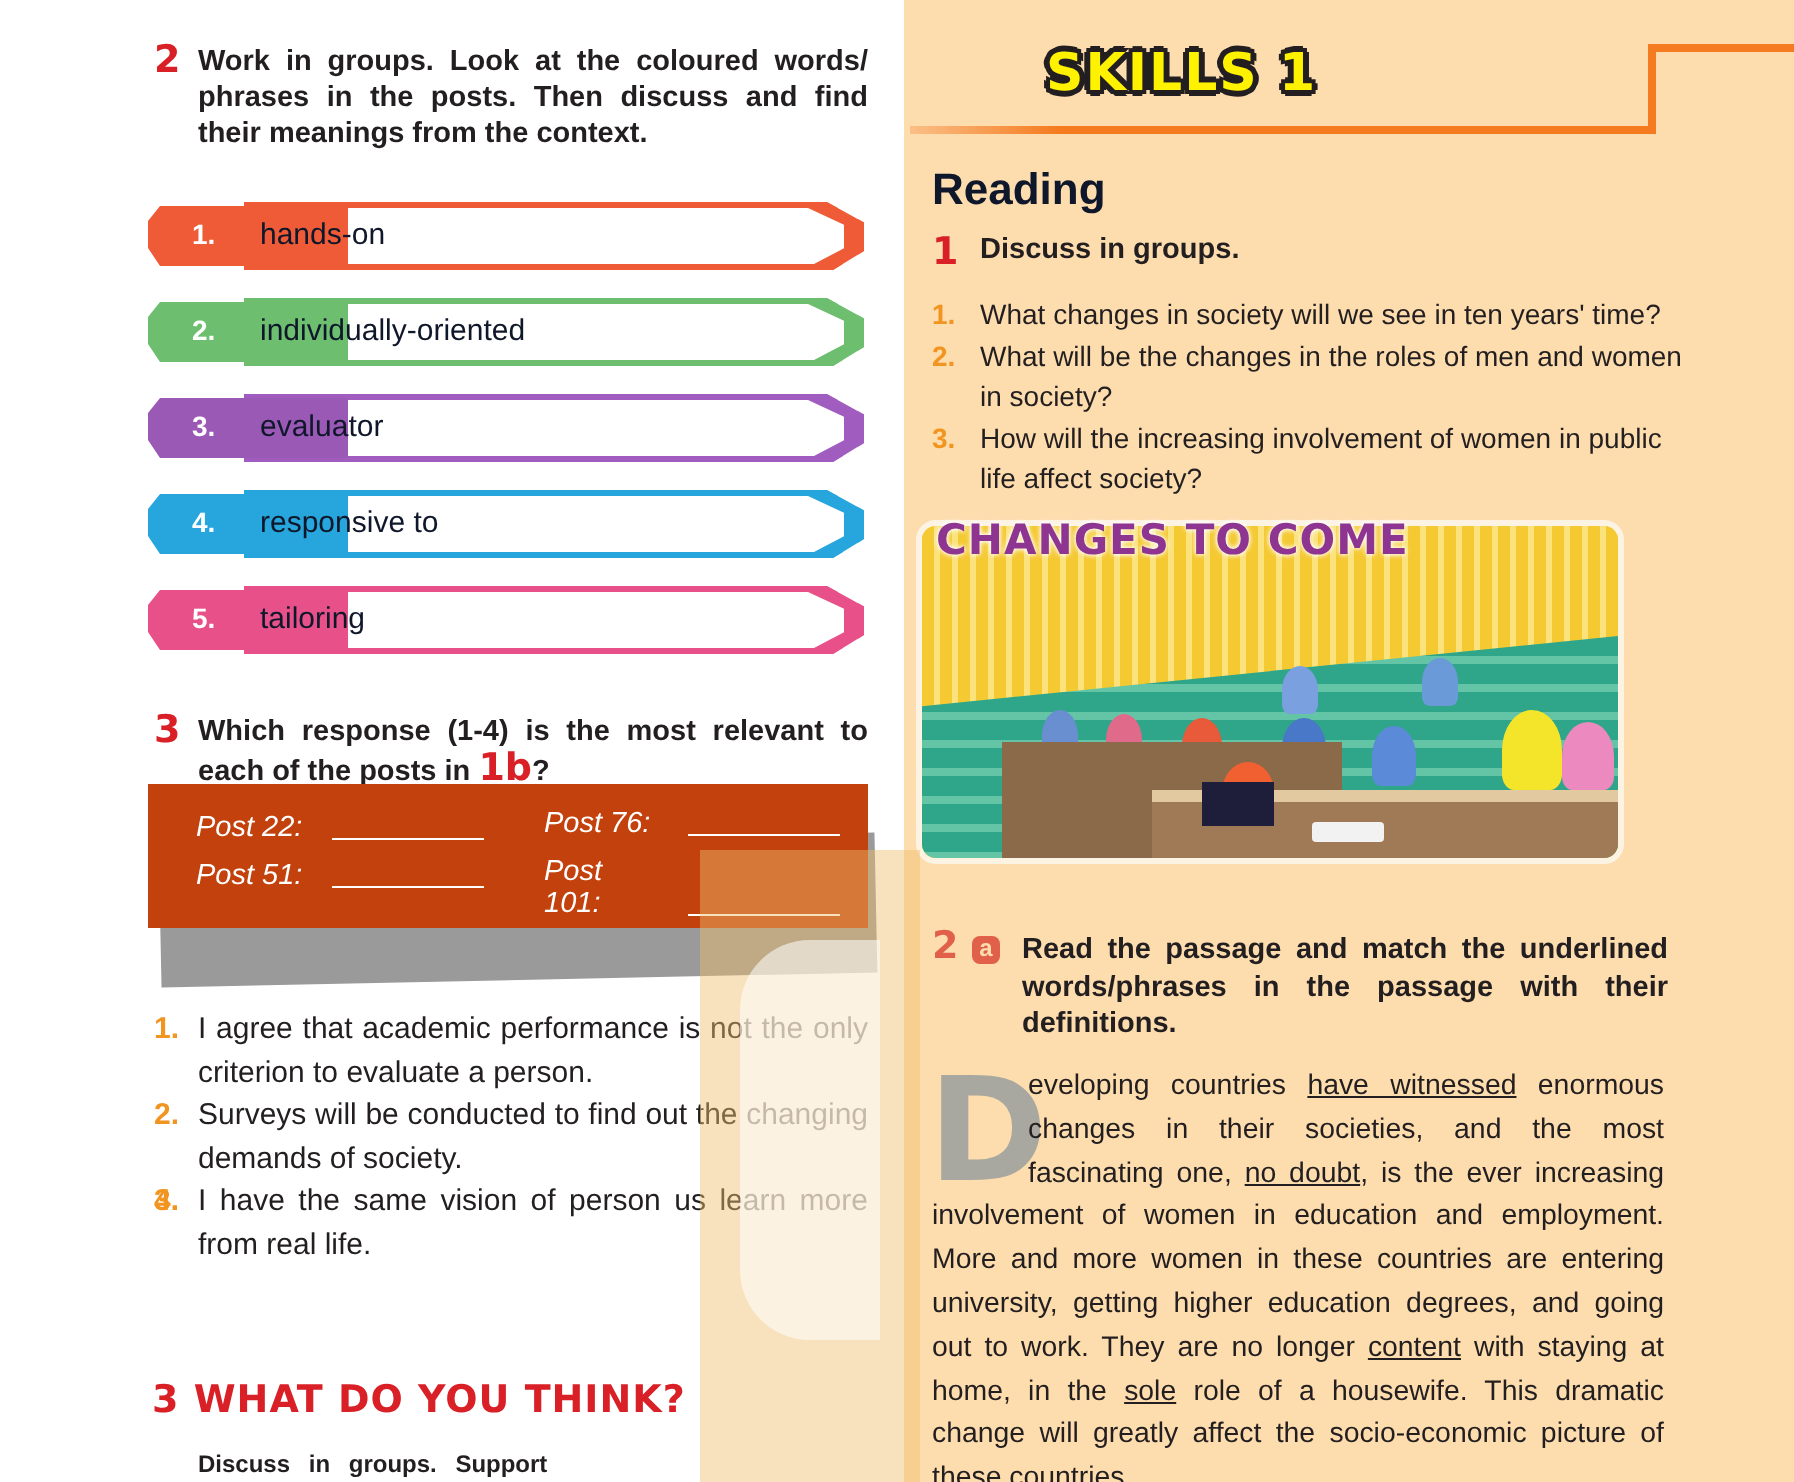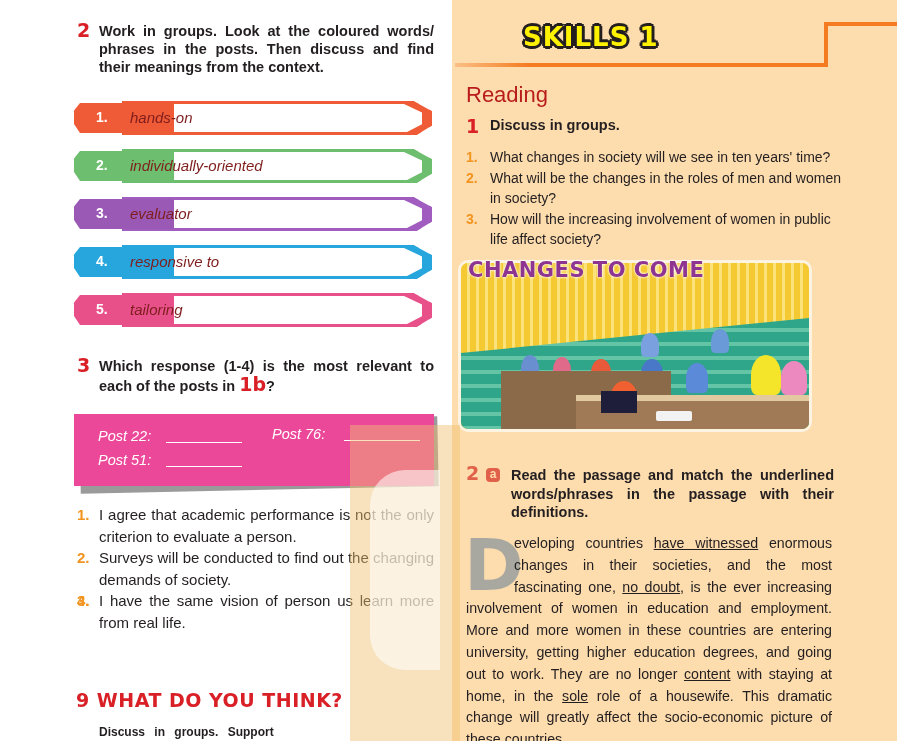--- a/index.html
+++ b/index.html
@@ -21,30 +21,30 @@
 
   .ex2-head { top: 22px; width: 357px; }
   .ex3-head { top: 357px; width: 357px; }
 
   
   .ribbon { position: absolute; left: 74px; width: 360px; height: 34px; }
   .ribbon .tag { position: absolute; left: 0; top: 2px; width: 100px; height: 30px; clip-path: polygon(6% 0, 100% 0, 100% 100%, 6% 100%, 0 70%, 0 25%); }
   .ribbon .box { position: absolute; left: 48px; top: 0; width: 310px; height: 34px; background: #fff; border: 3px solid; clip-path: polygon(0 0, 94% 0, 100% 30%, 100% 72%, 95% 100%, 0 100%); }
   .ribbon .box-inner { position: absolute; left: 51px; top: 3px; width: 300px; height: 28px; background: #fff; clip-path: polygon(0 0, 93% 0, 99% 30%, 99% 72%, 94% 100%, 0 100%); }
   .ribbon .num { position: absolute; left: 22px; top: 8px; color: #fff; font-weight: bold; font-size: 14px; }
-  .ribbon .word { position: absolute; left: 56px; top: 8px; font-size: 15px; color: #7f1d1d; font-style: italic; }
+  .ribbon .word { position: absolute; left: 56px; top: 8px; font-size: 15px; color: #0f172a; }
   .r1 { top: 101px; } .r1 .tag { background: #ef5b36; } .r1 .box { border-color: #ef5b36; background:#ef5b36; }
   .r2 { top: 149px; } .r2 .tag { background: #6dbe6e; } .r2 .box { border-color: #6dbe6e; background:#6dbe6e; }
   .r3 { top: 197px; } .r3 .tag { background: #9b59b6; } .r3 .box { border-color: #a05cbf; background:#a05cbf; }
   .r4 { top: 245px; } .r4 .tag { background: #26a6dd; } .r4 .box { border-color: #26a6dd; background:#26a6dd; }
   .r5 { top: 293px; } .r5 .tag { background: #e8508a; } .r5 .box { border-color: #e8508a; background:#e8508a; }
 
   
   .posts-shadow { position: absolute; left: 80px; top: 420px; width: 358px; height: 70px; background: #9a9a9a; transform: rotate(-1.2deg); }
-  .posts-box { position: absolute; left: 74px; top: 414px; width: 360px; height: 72px; background: #ec4899; }
+  .posts-box { position: absolute; left: 74px; top: 392px; width: 360px; height: 72px; background: #c2410c; }
   .post { position: absolute; color: #fff; font-style: italic; font-size: 14.5px; }
   .post .line { display: inline-block; width: 76px; border-bottom: 1px solid #fff; margin-left: 12px; vertical-align: -2px; }
   .p22 { left: 24px; top: 14px; } .p51 { left: 24px; top: 38px; }
   .p76 { left: 198px; top: 12px; } .p101 { left: 198px; top: 36px; }
   .post .lbl { display: inline-block; width: 56px; }
   .p76 .lbl, .p101 .lbl { width: 60px; }
 
   
   .resp { position: absolute; left: 77px; width: 357px; font-size: 15px; line-height: 21.5px; }
   .resp-item { position: relative; padding-left: 22px; text-align: justify; }
@@ -54,21 +54,21 @@
   .ex4 { position: absolute; left: 76px; top: 689px; font-family: "DejaVu Sans", sans-serif; font-weight: bold; font-size: 19px; color: #d92027; letter-spacing: 0.5px; }
   .ex4-sub { position: absolute; left: 99px; top: 725px; font-weight: bold; font-size: 12px; word-spacing: 6px; }
 
   
   .skills-title { position: absolute; left: 523px; top: 22px; font-family: "DejaVu Sans", sans-serif; font-weight: bold; font-size: 26px; color: #fff200; letter-spacing: 1px;
     text-shadow: -2px -2px 0 #231f20, 2px -2px 0 #231f20, -2px 2px 0 #231f20, 2px 2px 0 #231f20, 0 3px 0 #231f20, 3px 0 0 #231f20, -3px 0 0 #231f20, 0 -3px 0 #231f20; }
   .head-rule { position: absolute; left: 455px; top: 63px; width: 372px; height: 4px; background: linear-gradient(to right, #fbbf86, #f47b20 20%, #f47b20); }
   .head-rule-v { position: absolute; left: 824px; top: 22px; width: 4px; height: 45px; background: #f47b20; }
   .head-rule-top { position: absolute; left: 824px; top: 22px; width: 73px; height: 4px; background: #f47b20; }
 
-  .reading { position: absolute; left: 466px; top: 82px; font-weight: normal; font-size: 22px; color: #b91c1c; }
+  .reading { position: absolute; left: 466px; top: 82px; font-weight: bold; font-size: 22px; color: #0f172a; }
   .r-ex1 { position: absolute; left: 466px; top: 117px; width: 380px; font-size: 14.5px; font-weight: bold; }
   .r-ex1 .bignum { color: #d92027; font-family: "DejaVu Sans", sans-serif; font-size: 19px; position: absolute; left: 0; top: -2px; }
   .r-ex1 .t { padding-left: 24px; display: block; }
   .q-list { position: absolute; left: 466px; top: 147px; width: 375px; font-size: 14px; line-height: 20.5px; }
   .q-item { position: relative; padding-left: 24px; }
   .q-item .n { position: absolute; left: 0; top: 0; color: #f29420; font-weight: bold; }
 
   .pic { position: absolute; left: 458px; top: 260px; width: 354px; height: 172px; border-radius: 10px; overflow: hidden; background: #f7d24a; border: 3px solid #fdf3e3; }
   .pic-title { position: absolute; left: 468px; top: 258px; font-family: "DejaVu Sans", sans-serif; font-weight: bold; font-size: 21px; color: #8e3592; letter-spacing: 0.5px; text-shadow: 0 0 2px #fff, 0 0 3px #fff; z-index: 3; }
   .pic .stripes { position: absolute; inset: 0; background: repeating-linear-gradient(90deg, #f5c932 0 6px, #fbe27a 6px 9px); }
@@ -137,30 +137,31 @@
 <div class="ex-head ex3-head">
   <span class="ex-num">3</span>
   <span class="ex-text"><span>Which response (1-4) is the most relevant to each of the posts in </span><span style="font-family:'DejaVu Sans',sans-serif;color:#d92027;font-size:19px;">1b</span><span>?</span></span>
 </div>
 
 <div class="posts-shadow"></div>
 <div class="posts-box">
   <div class="post p22"><span class="lbl">Post 22:</span><span class="line"></span></div>
   <div class="post p51"><span class="lbl">Post 51:</span><span class="line"></span></div>
   <div class="post p76"><span class="lbl">Post 76:</span><span class="line"></span></div>
+  <div class="post p101"><span class="lbl">Post 101:</span><span class="line"></span></div>
 </div>
 
 <div class="resp resp-list">
   <div class="resp-item"><span class="n">1.</span><span>I agree that academic performance is not the only criterion to evaluate a person.</span></div>
   <div class="resp-item"><span class="n">2.</span><span>Surveys will be conducted to find out the changing demands of society.</span></div>
   <div class="resp-item"><span class="n">3.</span></div>
   <div class="resp-item"><span class="n">4.</span><span>I have the same vision of person us learn more from real life.</span></div>
 </div>
 
-<div class="ex4">9 WHAT DO YOU THINK?</div>
+<div class="ex4">3 WHAT DO YOU THINK?</div>
 <div class="ex4-sub">Discuss in groups. Support</div>
 
 <div class="head-rule"></div>
 <div class="head-rule-v"></div>
 <div class="head-rule-top"></div>
 <div class="skills-title">SKILLS 1</div>
 
 <div class="reading">Reading</div>
 
 <div class="r-ex1">

